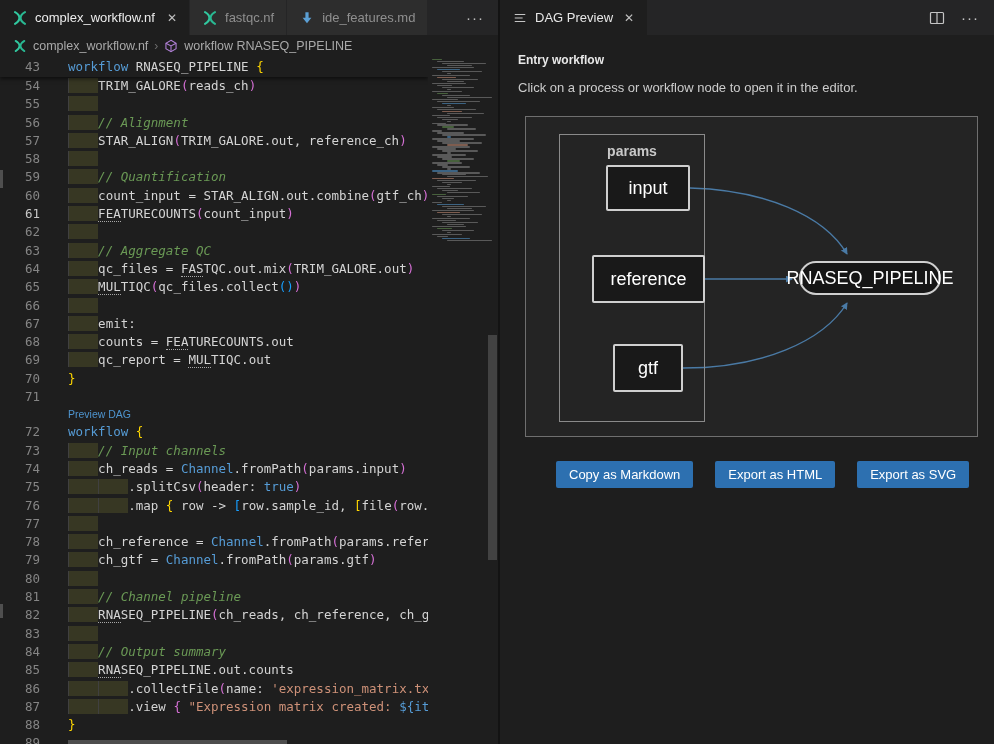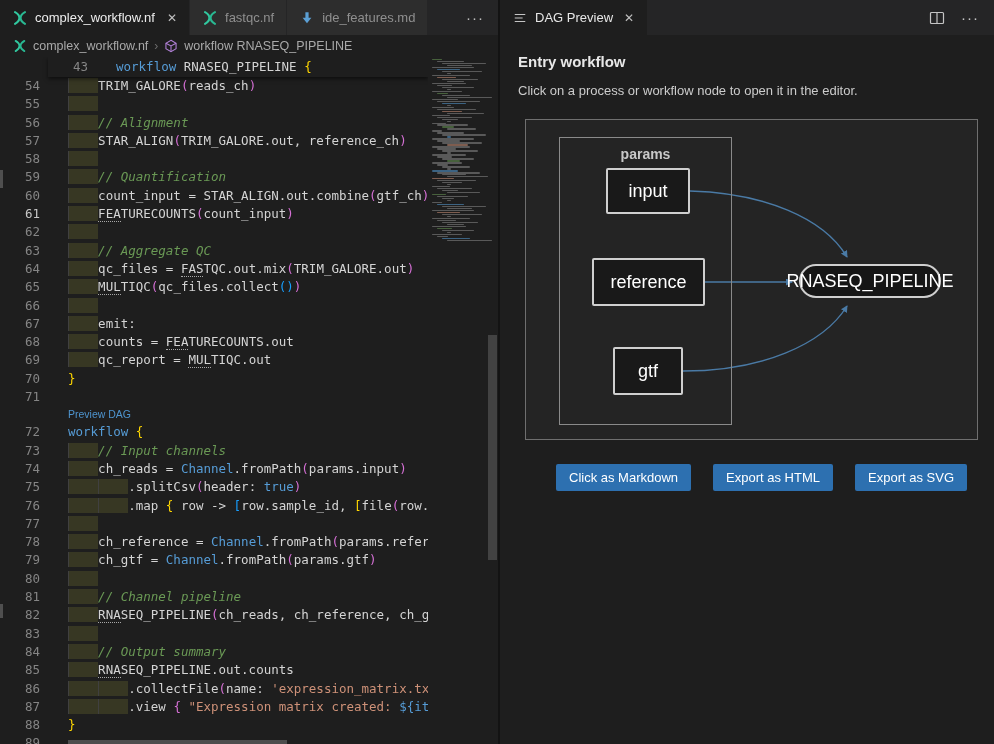--- a/index.html
+++ b/index.html
@@ -16,21 +16,21 @@
   .tab-more { margin-left:auto; display:flex; align-items:center; padding:0 14px;
               color:#bdbdbd; font-size:15px; letter-spacing:1px; cursor:pointer; }
   .breadcrumbs { height:22px; display:flex; align-items:center; gap:6px; padding-left:13px;
                  font-size:12.5px; color:#a9a9a9; background:#1e1e1e; }
   .breadcrumbs .sep { color:#6d6d6d; font-size:12px; }
 
   .editor { position:absolute; top:57px; left:0; width:498px; height:687px; overflow:hidden; }
   .code-scroll { position:absolute; left:0; top:0; width:428px; height:687px; overflow:hidden;
                  font-family:"DejaVu Sans Mono", monospace; font-size:12.5px; color:#d4d4d4; }
   .sticky-row { height:20px; line-height:20px; display:flex; white-space:pre; background:#1e1e1e;
-                box-shadow:0 2px 4px rgba(0,0,0,.55); position:relative; z-index:3;margin-left:48px; }
+                box-shadow:0 2px 4px rgba(0,0,0,.55); position:relative; z-index:3; }
   .row { height:18.3px; line-height:18.3px; display:flex; white-space:pre; }
   .gutter { width:40px; flex:none; text-align:right; color:#858585; }
   .gutter.active { color:#c6c6c6; }
   .code { margin-left:28px; white-space:pre; }
   .lens-row { height:17px; line-height:17px; padding-left:68px; font-size:10.5px;
               font-family:"Liberation Sans", sans-serif; color:#4e94ce; cursor:pointer; }
   .tk-w  { color:#d4d4d4; }
   .tk-k  { color:#569cd6; }
   .tk-c  { color:#6a9955;font-style:italic; }
   .tk-s  { color:#ce9178; }
@@ -50,26 +50,26 @@
 
   
   .panel { position:absolute; left:500px; top:0; width:494px; height:744px; background:#1e1e1e; }
   .panel-tabbar { height:35px; background:#252526; display:flex; align-items:stretch; }
   .panel-tab { display:flex; align-items:center; gap:8px; padding:0 13px; background:#1e1e1e;
                color:#e7e7e7; font-size:13px; cursor:pointer; }
   .panel-tab .close { color:#c0c0c0; font-size:12px; margin-left:3px; }
   .panel-actions { margin-left:auto; display:flex; align-items:center; gap:16px; padding-right:15px; color:#c5c5c5; }
   .panel-actions .dots { font-size:15px; letter-spacing:1px; cursor:pointer; }
   .panel-body { padding:10px 18px 0 18px; }
-  .panel-heading { font-size:15px; font-weight:bold; color:#e8e8e8; margin:8px 0 13px 0; }
+  .panel-heading { font-size:12px; font-weight:bold; color:#e8e8e8; margin:8px 0 13px 0; }
   .panel-desc { font-size:13px; color:#cccccc; margin-bottom:21px; }
 
   .dag { position:relative; width:453px; height:321px; margin-left:7px;
          background:#242424; border:1px solid #6f6f6f; }
-  .dag-group { position:absolute; left:33px; top:17px; width:173px; height:288px; border:1px solid #8a8a8a; }
+  .dag-group { position:absolute; left:33px; top:17px; width:146px; height:288px; border:1px solid #8a8a8a; }
   .dag-group-label { text-align:center; margin-top:8px; font-size:14px; font-weight:bold; color:#c8c8c8; }
   .node { position:absolute; background:#191919; border:2px solid #cfcfcf; border-radius:2px;
           color:#ffffff; font-size:18px; display:flex; align-items:center; justify-content:center; cursor:pointer; }
   .node-input     { left:80px;  top:48px;  width:84px;  height:46px; }
   .node-reference { left:66px;  top:138px; width:113px; height:48px; }
   .node-gtf       { left:87px;  top:227px; width:70px;  height:48px; }
   .node-pipeline  { left:273px; top:144px; width:142px; height:34px; border-radius:17px; border-width:2.5px; background:#161616; }
   .edges { position:absolute; left:0; top:0; width:453px; height:321px; pointer-events:none; }
 
   .btn-row { display:flex; gap:22px; margin-top:24px; margin-left:38px; }
@@ -317,18 +317,18 @@
       <div class="dag-group">
         <div class="dag-group-label">params</div>
       </div>
       <div class="node node-input">input</div>
       <div class="node node-reference">reference</div>
       <div class="node node-gtf">gtf</div>
       <div class="node node-pipeline">RNASEQ_PIPELINE</div>
     </div>
 
     <div class="btn-row" id="btn-row">
-        <button class="btn">Click as Markdown</button>
+        <button class="btn">Copy as Markdown</button>
         <button class="btn">Export as HTML</button>
         <button class="btn">Export as SVG</button>
       </div>
   </div>
 </div>
 
 </body></html>

